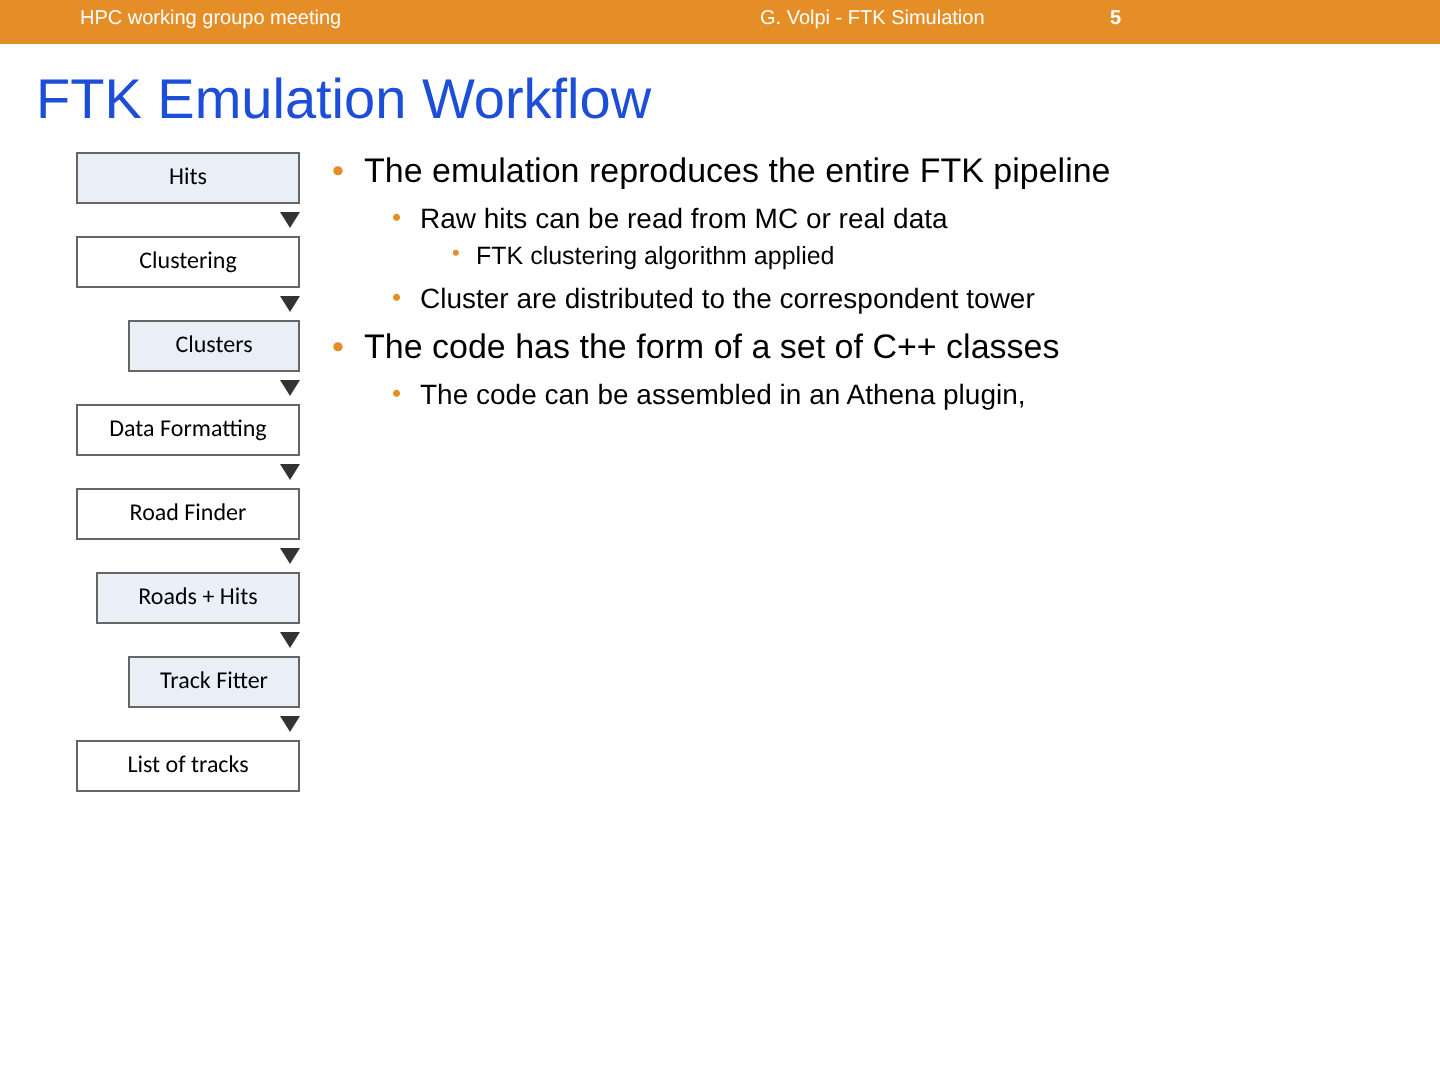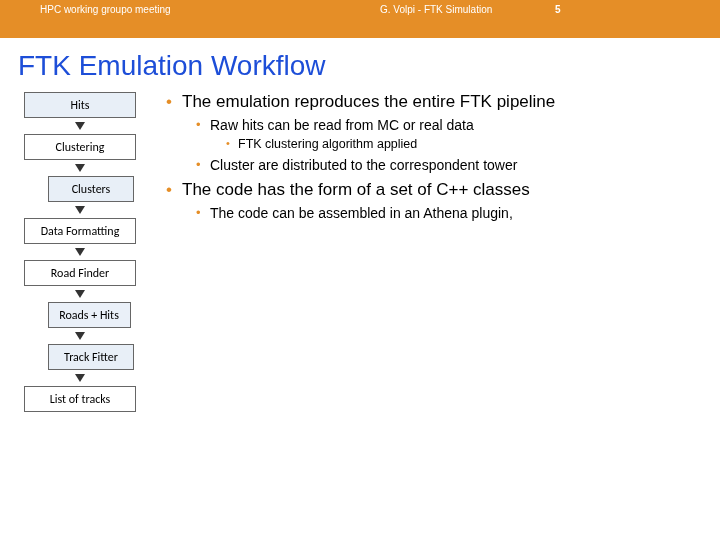--- a/index.html
+++ b/index.html
@@ -1,36 +1,36 @@
 <!DOCTYPE html>
 <html><head>
 <meta charset="utf-8">
 <style>
   * { box-sizing: border-box; margin: 0; padding: 0; }
   body { width: 720px; height: 540px; background: #fff; font-family: Arial, Helvetica, sans-serif; overflow: hidden; position: relative; }
 
-  .topbar { width: 720px; height: 38px; background: #e58e27; display: flex; align-items: center; color: #fff; font-size: 10px; }
+  .topbar { width: 720px; height: 22px; background: #e58e27; display: flex; align-items: center; color: #fff; font-size: 10px; }
   .tb-left  { position: absolute; left: 40px; top: 4px; }
   .tb-mid   { position: absolute; left: 380px; top: 4px; }
   .tb-right { position: absolute; left: 555px; top: 4px; font-weight: bold; }
 
   .title { font-size: 28px; font-weight: normal; color: #1d4ed8; margin: 12px 0 10px 18px; }
 
   .main { display: flex; }
 
   
-  .diagram { width: 140px; margin-left: 10px; display: flex; flex-direction: column; align-items: center; }
+  .diagram { width: 140px; margin-left: 10px; display: flex; flex-direction: column; align-items: flex-end; }
   .dbox { width: 112px; border: 1px solid #666; background: #fff; font-family: Calibri, Arial, sans-serif; font-size: 12px; text-align: center; padding: 5px 2px; }
   .shade { background: #e8eff7; }
   .shade2 { background: #eaf0f8; }
   .arrow { width: 0; height: 0; border-left: 5px solid transparent; border-right: 5px solid transparent; border-top: 8px solid #333; margin: 4px 0; }
 
   
   .nudge { margin-left: 22px; width: 86px; }
-  .nudge2 { margin-left: 18px; width: 83px; }
+  .nudge2 { margin-left: 18px; width: 102px; }
 
   
   .content { flex: 1; padding: 0 14px 0 16px; color: #000; }
   ul { list-style: none; }
   .lvl1 > li { font-size: 17px; line-height: 1.18; margin-bottom: 6px; padding-left: 16px; position: relative; }
   .lvl1 > li::before { content: "•"; position: absolute; left: 0; top: 0; color: #e58e27; font-size: 17px; }
   .lvl2 { margin-top: 5px; margin-left: 14px; }
   .lvl2 > li { font-size: 14px; line-height: 1.22; margin-bottom: 4px; padding-left: 14px; position: relative; }
   .lvl2 > li::before { content: "•"; position: absolute; left: 0; top: 0; color: #e58e27; font-size: 13px; }
   .lvl3 { margin-top: 3px; margin-left: 16px; }

